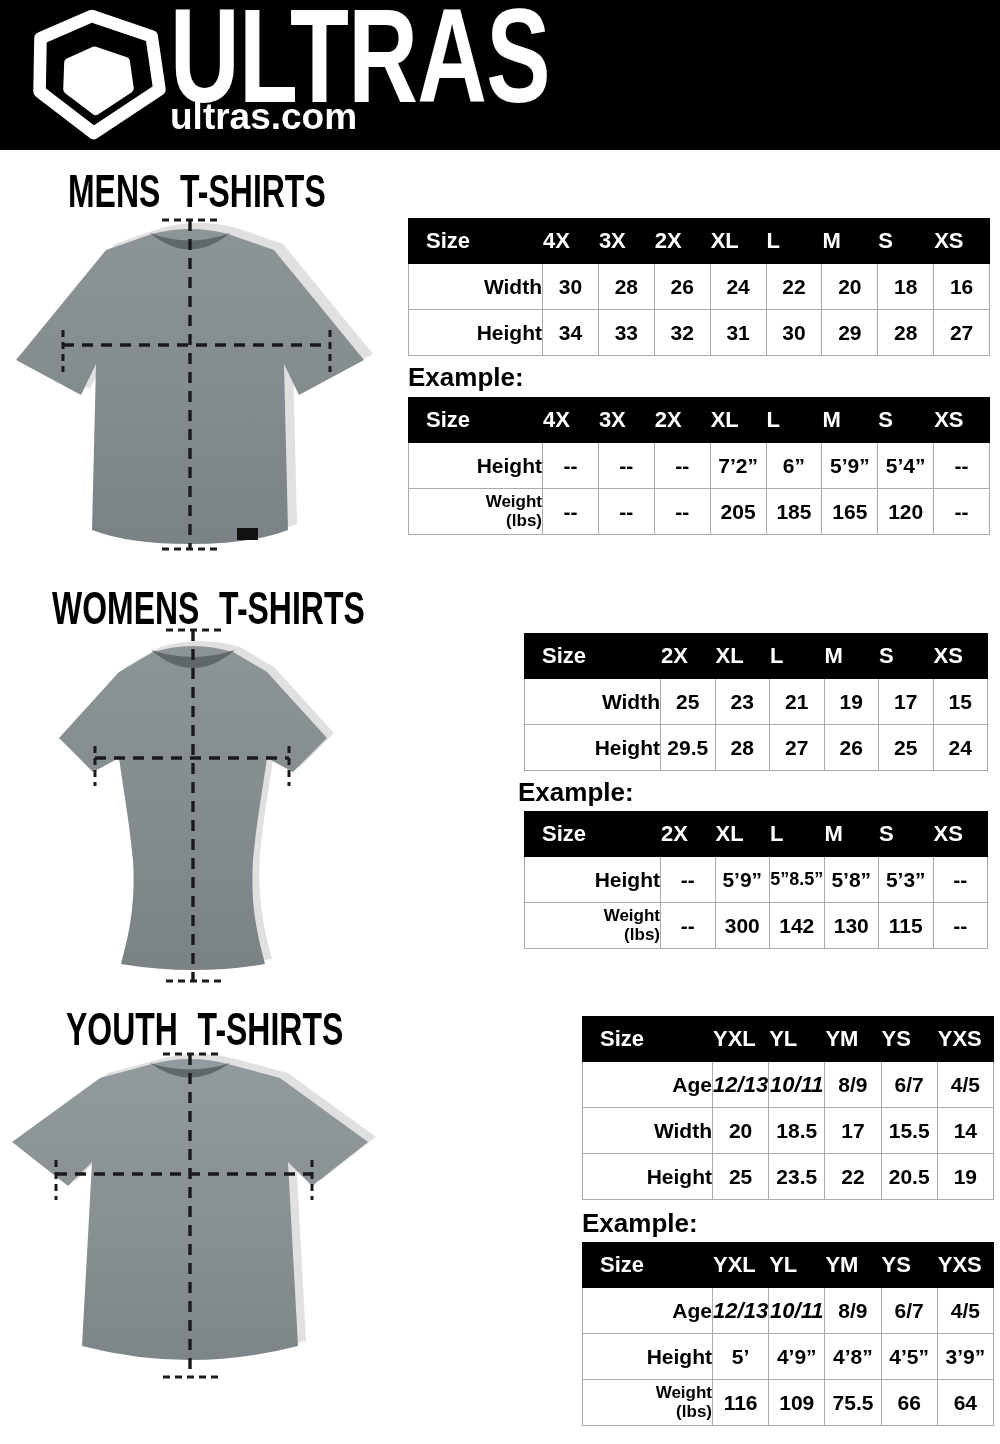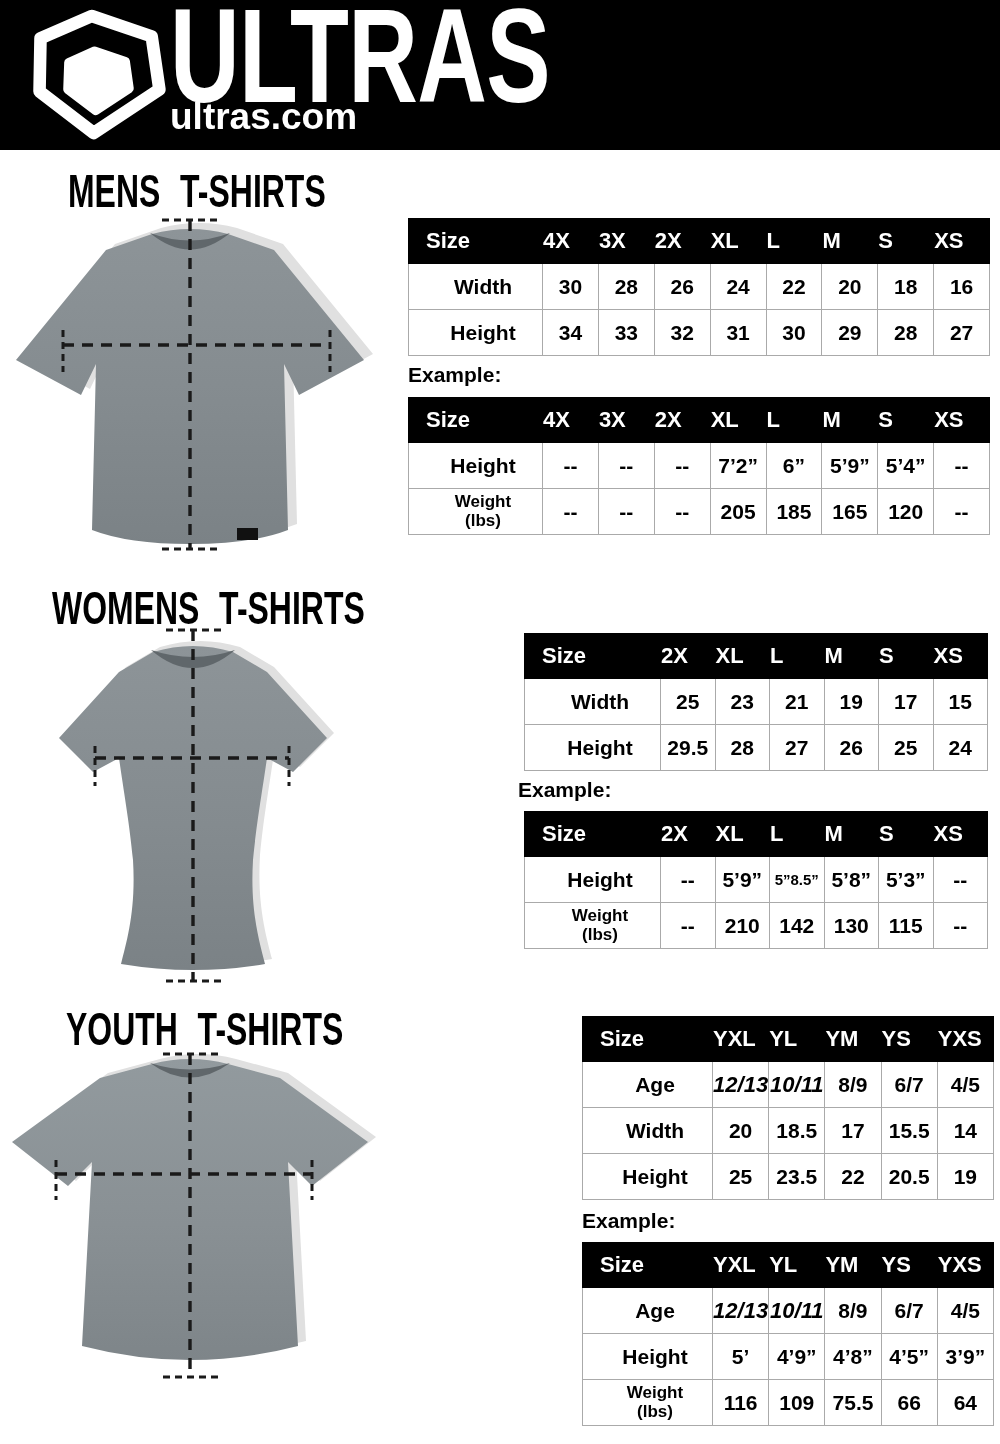--- a/index.html
+++ b/index.html
@@ -46,35 +46,35 @@
   .tblwrap{position:absolute;}
   .sec-mens .t1{left:408px;top:218px;width:582px;}
   .sec-mens .ex{left:408px;top:364px;}
   .sec-mens .t2{left:408px;top:397px;width:582px;}
   .sec-womens .t1{left:524px;top:633px;width:464px;}
   .sec-womens .ex{left:518px;top:779px;}
   .sec-womens .t2{left:524px;top:811px;width:464px;}
   .sec-youth .t1{left:582px;top:1016px;width:412px;}
   .sec-youth .ex{left:582px;top:1210px;}
   .sec-youth .t2{left:582px;top:1242px;width:412px;}
-  .example-label{position:absolute;font-size:21px;font-weight:bold;line-height:1;}
+  .example-label{position:absolute;font-size:26px;font-weight:bold;line-height:1;}
   table.size-table{border-collapse:collapse;table-layout:fixed;width:100%;}
   table.size-table th{
     background:var(--table-header-bg);color:#fff;border:1px solid #000;
     font-size:22px;font-weight:bold;height:44px;text-align:left;padding:0;
   }
   table.size-table th.lbl{text-align:left;padding-left:17px;}
   table.size-table td{
     background:#fff;border:1px solid var(--table-border);
     font-size:21px;font-weight:bold;height:45px;text-align:center;vertical-align:middle;padding:0;
   }
-  table.size-table td.lbl{text-align:center;padding-left:15px;white-space:pre-line;}
+  table.size-table td.lbl{text-align:right;padding-left:15px;white-space:pre-line;}
   table.size-table td.two-line{font-size:17px;line-height:1.1;margin-top:25px;}
   table.size-table td.small{font-size:22px;font-style:italic;}
-  table.size-table td.vsmall{font-size:15px;}
+  table.size-table td.vsmall{font-size:18px;}
   .sec-mens table.size-table th.lbl, .sec-mens table.size-table td.lbl{width:116px;}
   .sec-womens table.size-table th.lbl, .sec-womens table.size-table td.lbl{width:118px;}
   .sec-youth table.size-table th.lbl, .sec-youth table.size-table td.lbl{width:112px;}
   
   .mline{stroke:var(--dash-black);stroke-width:3.4;fill:none;stroke-dasharray:11 8;}
   .mtick{stroke:var(--dash-black);stroke-width:3;fill:none;stroke-dasharray:7 5;}
 </style>
 </head>
 <body>
 
@@ -276,21 +276,21 @@
               <td>5’9”</td>
               <td class="vsmall">5”8.5”</td>
               <td>5’8”</td>
               <td>5’3”</td>
               <td>--</td>
             </tr>
             <tr>
               <td class="lbl two-line">Weight
 (lbs)</td>
               <td>--</td>
-              <td>210</td>
+              <td>300</td>
               <td>142</td>
               <td>130</td>
               <td>115</td>
               <td>--</td>
             </tr>
           </tbody>
         </table>
       </div>
   </section>
 

